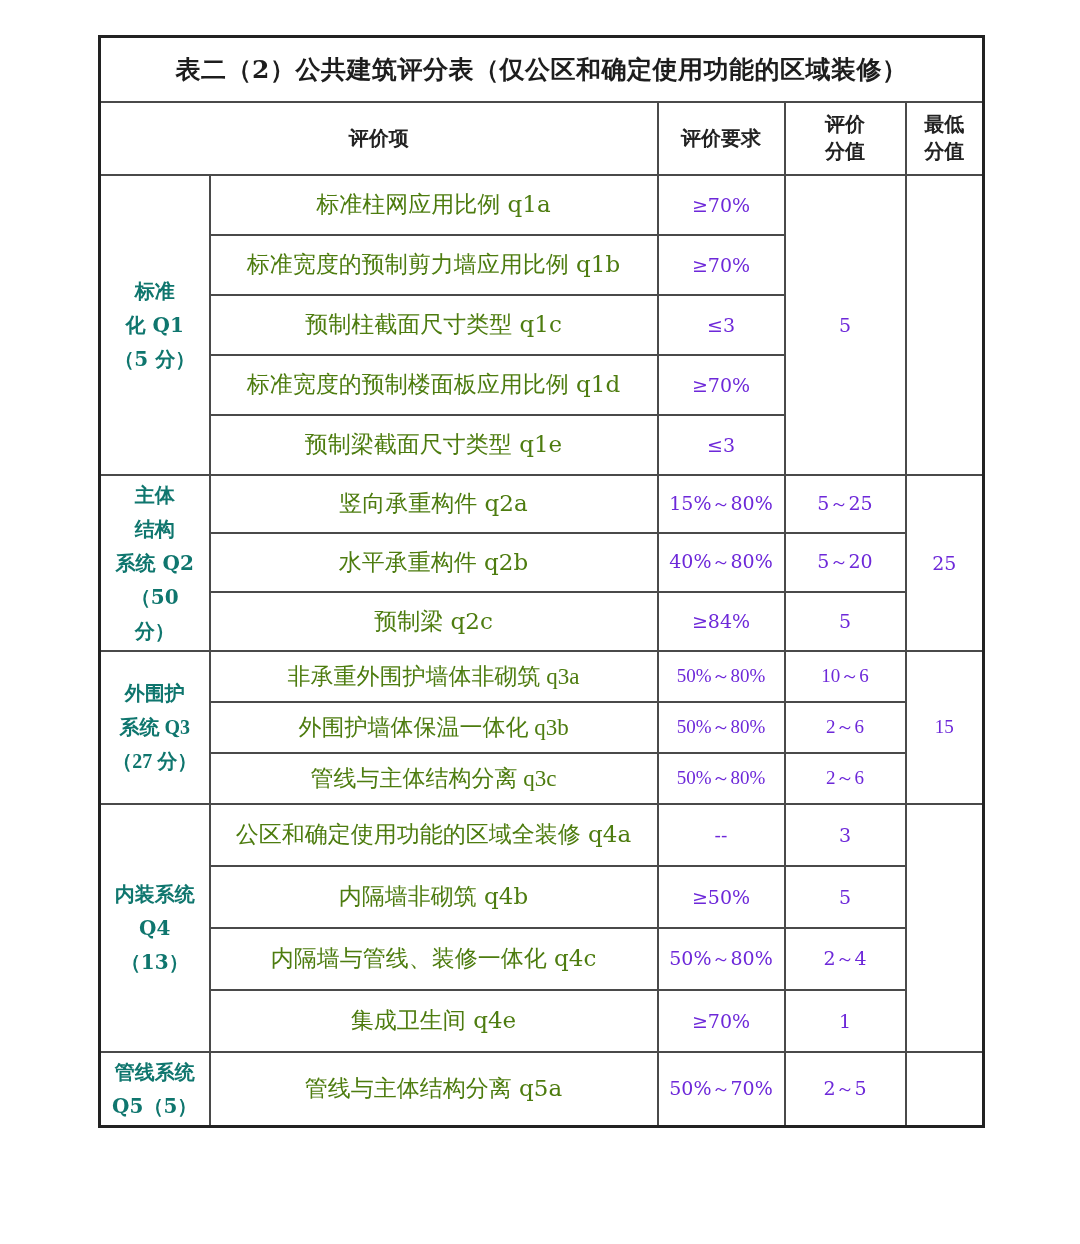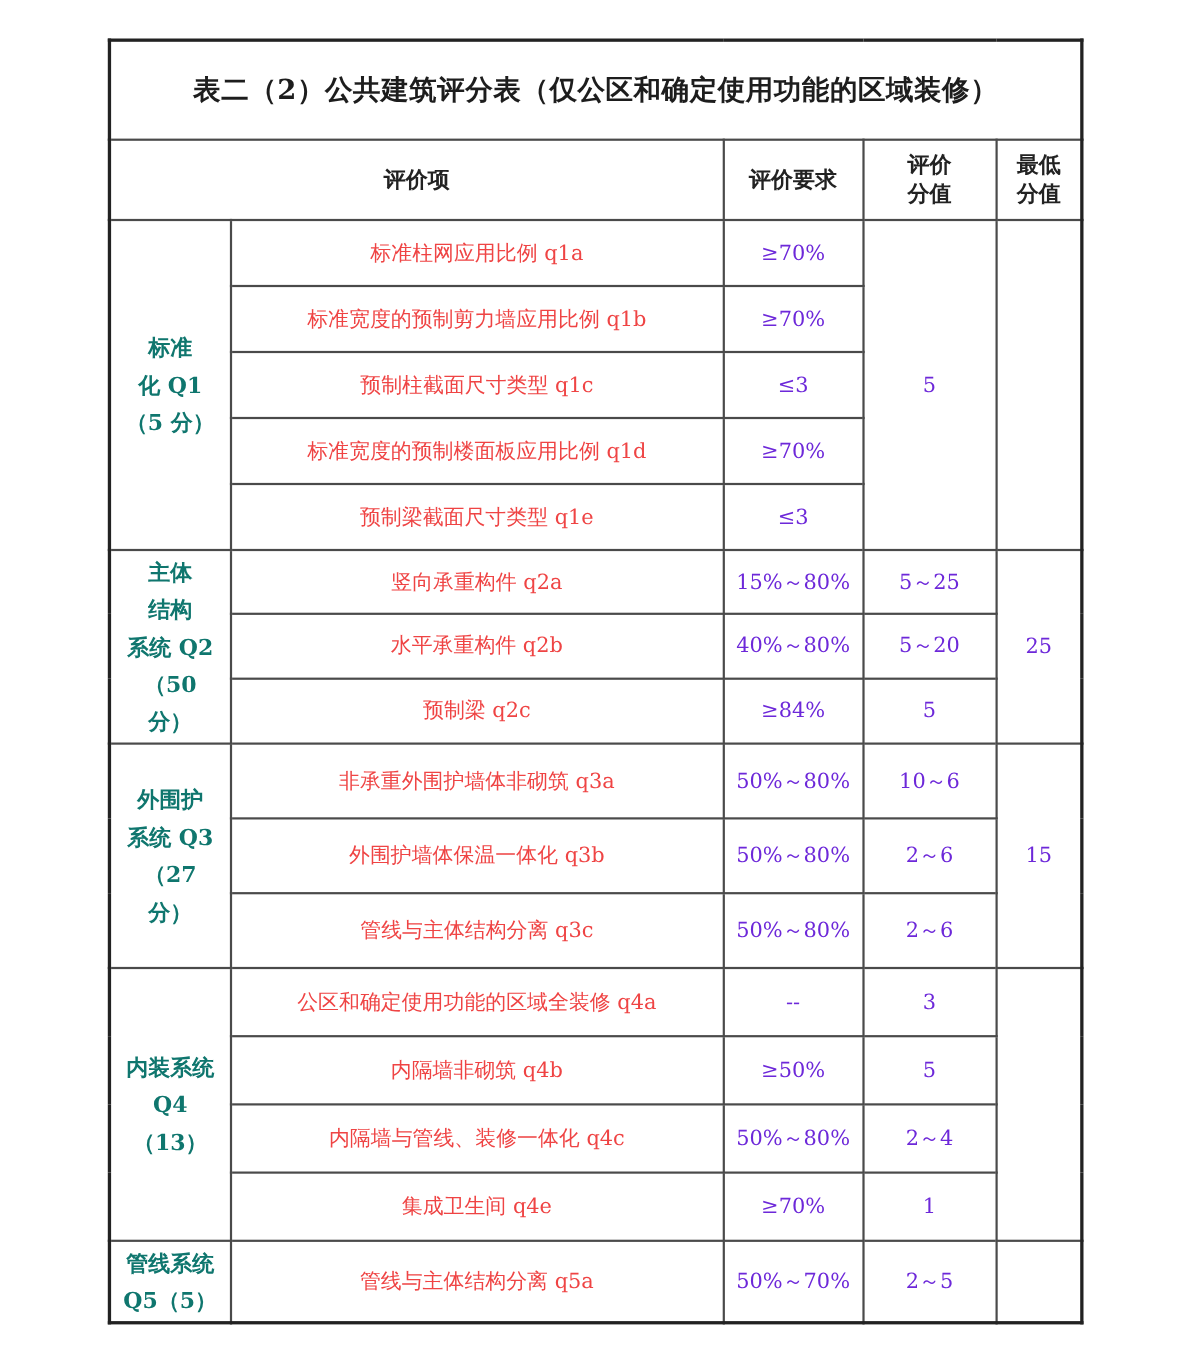--- a/index.html
+++ b/index.html
@@ -31,21 +31,21 @@
   }
   table.score-table td {
     border: 2px solid #4a4a4a;
     text-align: center;
     vertical-align: middle;
     padding: 2px 8px;
     box-sizing: border-box;
     overflow: hidden;
   }
   td.title-cell {
-    height: 90px;
+    height: 65px;
     font-weight: bold;
     font-size: 25px;
     letter-spacing: 0.5px;
     color: #1d1d1d;
     margin-top: 16px;
   }
   td.header-cell {
     height: 73px;
     font-weight: bold;
     font-size: 20px;
@@ -55,31 +55,31 @@
   }
   td.cat-cell {
     font-weight: bold;
     font-size: 20px;
     white-space: pre-line;
     line-height: 1.7;
     color: #0f766e;
     padding: 2px 4px;
   }
   td.item-cell {
-    font-size: 19px;
-    color: #ef4444;
+    font-size: 23px;
+    color: #4d7c0f;
   }
   td.req-cell, td.score-cell, td.min-cell {
     font-size: 19px;
     color: #6d28d9;
     padding: 2px 4px;
   }
   tr.r-q1 { height: 60px; }
   tr.r-q2 { height: 56px; }
-  tr.r-q3 { height: 68px; }
+  tr.r-q3 { height: 51px; font-family: Liberation Serif, serif; }
   tr.r-q4 { height: 62px; }
   tr.r-q5 { height: 74px; }
 </style>
 </head>
 <body>
 
 <div class="page">
   <div class="table-wrap">
     <table class="score-table">
       <colgroup>

